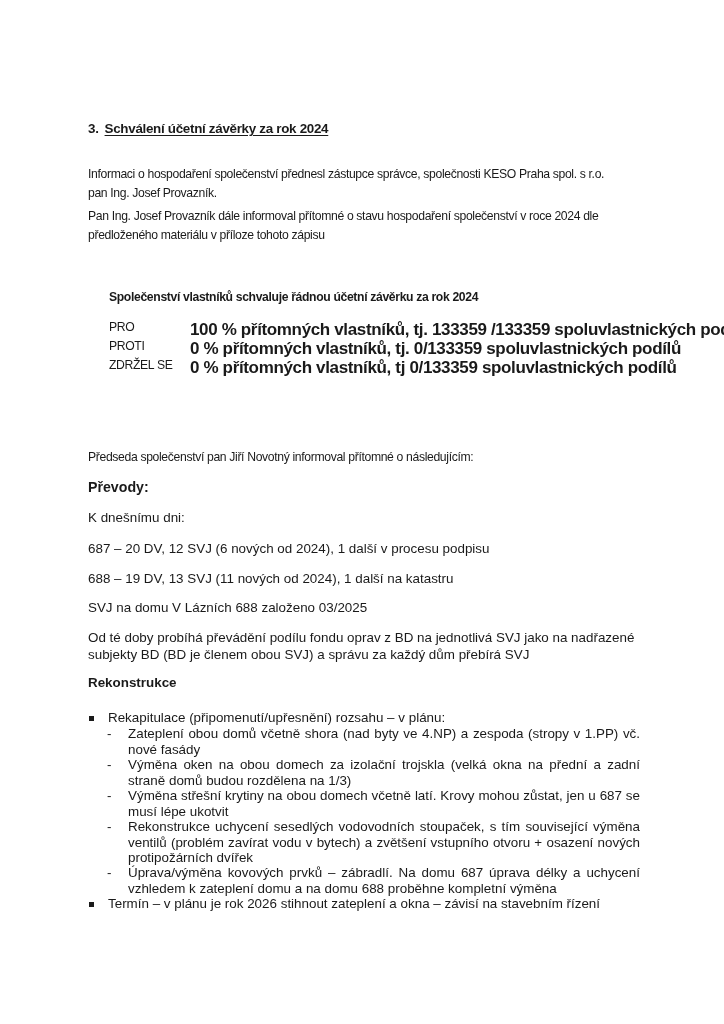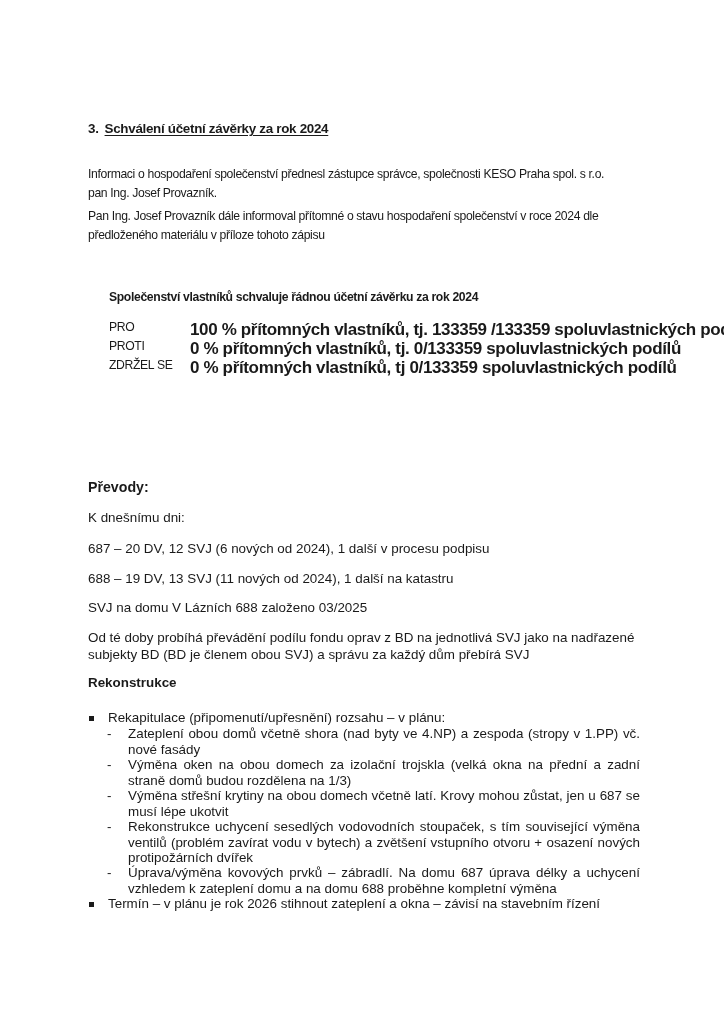--- a/index.html
+++ b/index.html
@@ -45,20 +45,21 @@
       <div class="vote-label" style="top:339px;">PROTI</div>
       <div class="vote-text" style="top:339px;">0 % přítomných vlastníků, tj. 0/133359 spoluvlastnických podílů</div>
     </div>
     <div>
       <div class="vote-label" style="top:358px;">ZDRŽEL SE</div>
       <div class="vote-text" style="top:358px;">0 % přítomných vlastníků, tj 0/133359 spoluvlastnických podílů</div>
     </div>
   </div>
 
 
+  <div class="abs cal" style="left:88px; top:450px;">Předseda společenství pan Jiří Novotný informoval přítomné o následujícím:</div>
 
   <div class="abs ari b" style="left:88px; top:479px; font-size:14.2px;">Převody:</div>
 
   <div class="abs ari" style="left:88px; top:510px;">K dnešnímu dni:</div>
   <div class="abs ari" style="left:88px; top:541px;">687 – 20 DV, 12 SVJ (6 nových od 2024), 1 další v procesu podpisu</div>
   <div class="abs ari" style="left:88px; top:571px;">688 – 19 DV, 13 SVJ (11 nových od 2024), 1 další na katastru</div>
   <div class="abs ari" style="left:88px; top:600px;">SVJ na domu V Lázních 688 založeno 03/2025</div>
 
   <div class="abs ari" style="left:88px; top:630px;">Od té doby probíhá převádění podílu fondu oprav z BD na jednotlivá SVJ jako na nadřazené</div>
   <div class="abs ari" style="left:88px; top:647px;">subjekty BD (BD je členem obou SVJ) a správu za každý dům přebírá SVJ</div>

